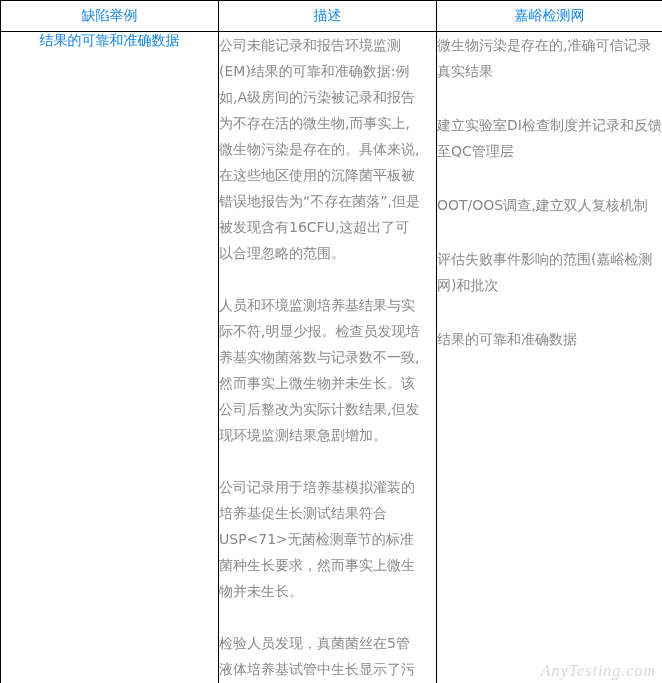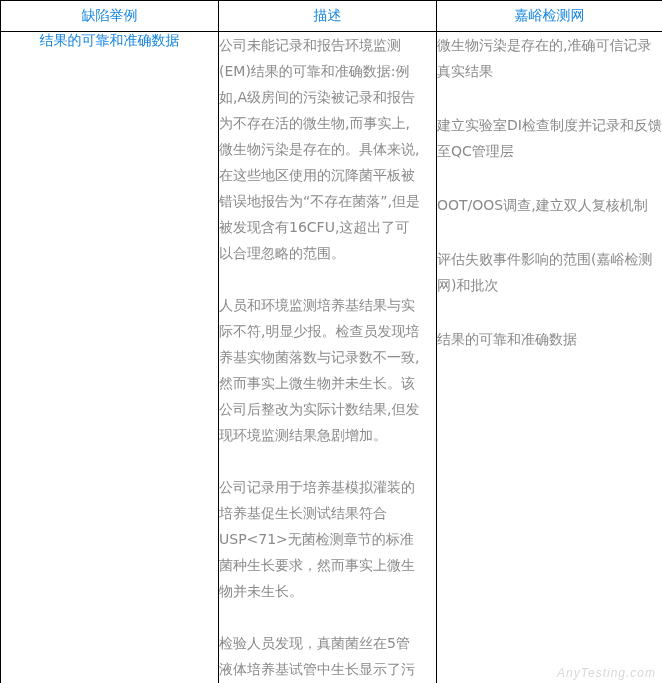--- a/index.html
+++ b/index.html
@@ -63,27 +63,27 @@
     line-height:1;
   }
   .watermark .wm-name{
     font-size:31px;
     font-weight:bold;
     color:#e2e2e2;
     letter-spacing:1px;
     display:block;
   }
   .watermark .wm-url{
-    font-size:12px;
+    font-size:16px;
     font-style:italic;
     color:#d8d8d8;
     letter-spacing:1px;
     display:block;
     margin-top:12px;
-    font-family:Liberation Sans, sans-serif;
+    font-family:Liberation Serif, serif;
   }
 </style>
 </head>
 <body>
 
 <div id="screenshot-root">
 
   <table class="defect-table">
     <colgroup>
       <col class="c1">

